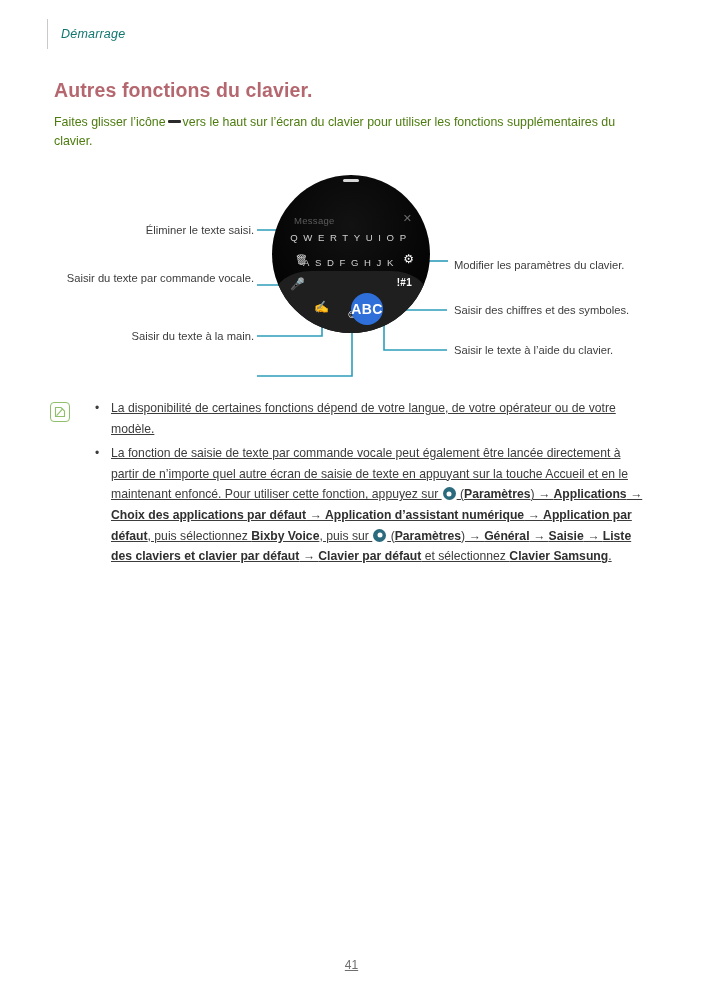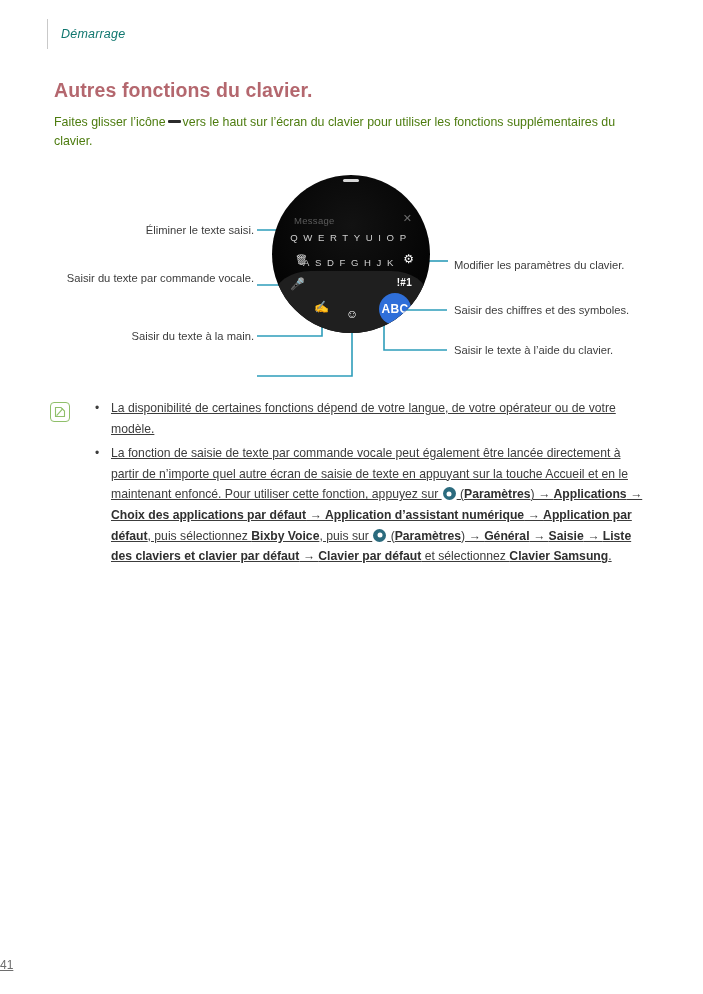--- a/index.html
+++ b/index.html
@@ -143,28 +143,28 @@
     line-height: 1;
   }
   .ic-mic   { left: 18px;  top: 103px; font-size: 12px; }
   .ic-hand  { left: 42px;  top: 126px; font-size: 12px; }
   .ic-emoji { left: 74px;  top: 133px; font-size: 12px; }
   .ic-num   { right: 18px; top: 103px; font-size: 10px; font-weight: bold; letter-spacing: .3px; }
   .ic-gear  { right: 16px; top: 78px;  font-size: 12px; }
   .ic-trash { left: 23px;  top: 80px;  font-size: 10px; color: #e6e6e6; }
   .abc-btn {
     position: absolute;
-    left: 107px;
+    left: 79px;
     top: 118px;
     width: 32px;
     height: 32px;
     border-radius: 50%;
     background: #2f6fd9;
     color: #ffffff;
-    font-size: 12px;
+    font-size: 14px;
     font-weight: bold;
     display: flex;
     align-items: center;
     justify-content: center;
     letter-spacing: .4px;
   }
 
   
   .callout {
     position: absolute;
@@ -246,20 +246,21 @@
     border-radius: 50%;
     background: #ffffff;
   }
 
   
   .page-number {
     position: absolute;
     left: 0;
     right: 0;
     top: 958px;
+    text-align: center;
     font-size: 12px;
     color: #6e6e6e;
     text-decoration: underline;
   }
 </style>
 </head>
 <body>
 
 <div class="header">
   <div class="header-rule"></div>

